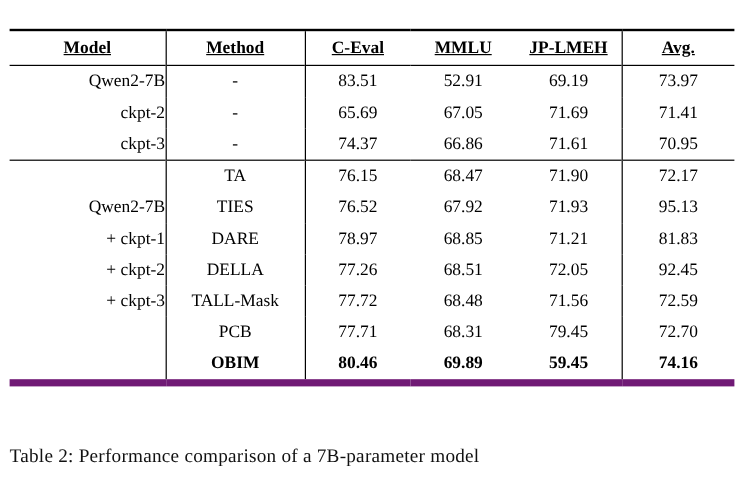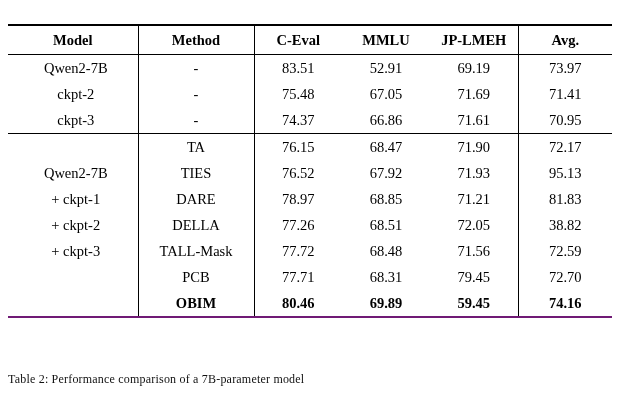--- a/index.html
+++ b/index.html
@@ -32,53 +32,54 @@
     color: #111;
     letter-spacing: .2px;
   }
   .bottom-fragment {
     position: absolute;
     top: 372px;
     left: 8px;
     width: 604px;
     height: 34px;
     overflow: hidden;
-    font-size: 12px;
+    font-size: 16px;
     color: #111;
     letter-spacing: .2px;
   }
   table.results {
     position: absolute;
     top: 24px;
     left: 8px;
     width: 604px;
     border-collapse: collapse;
     font-size: 14.5px;
   }
   table.results td, table.results th {
     padding: 0;
     vertical-align: middle;
   }
   .rule-top td {
     border-top: 2px solid #000;
+    text-decoration: underline;
   }
   .rule-mid td {
     border-top: 1px solid #000;
   }
   .rule-bottom td {
-    border-bottom: 2px solid #701a75;
+    border-bottom: 6px solid #701a75;
   }
   .cell {
     height: 26px;
     line-height: 26px;
     text-align: center;
     white-space: nowrap;
   }
   .cell.left {
-    text-align: center;
+    text-align: right;
     padding-left: 6px;
   }
   .vline {
     border-right: 1px solid #000;
   }
   .hdr .cell {
     font-weight: bold;
     height: 28px;
     line-height: 28px;
   }
@@ -120,21 +121,21 @@
         <td class="cell left vline">Qwen2-7B</td>
         <td class="cell vline">-</td>
         <td class="cell">83.51</td>
         <td class="cell">52.91</td>
         <td class="cell vline">69.19</td>
         <td class="cell">73.97</td>
       </tr>
       <tr>
         <td class="cell left vline">ckpt-2</td>
         <td class="cell vline">-</td>
-        <td class="cell">75.48</td>
+        <td class="cell">65.69</td>
         <td class="cell">67.05</td>
         <td class="cell vline">71.69</td>
         <td class="cell">71.41</td>
       </tr>
       <tr>
         <td class="cell left vline">ckpt-3</td>
         <td class="cell vline">-</td>
         <td class="cell">74.37</td>
         <td class="cell">66.86</td>
         <td class="cell vline">71.61</td>
@@ -164,21 +165,21 @@
         <td class="cell">68.85</td>
         <td class="cell vline">71.21</td>
         <td class="cell">81.83</td>
       </tr>
       <tr>
         <td class="cell left vline">+ ckpt-2</td>
         <td class="cell vline">DELLA</td>
         <td class="cell">77.26</td>
         <td class="cell">68.51</td>
         <td class="cell vline">72.05</td>
-        <td class="cell">38.82</td>
+        <td class="cell">92.45</td>
       </tr>
       <tr>
         <td class="cell left vline">+ ckpt-3</td>
         <td class="cell vline">TALL-Mask</td>
         <td class="cell">77.72</td>
         <td class="cell">68.48</td>
         <td class="cell vline">71.56</td>
         <td class="cell">72.59</td>
       </tr>
       <tr>

